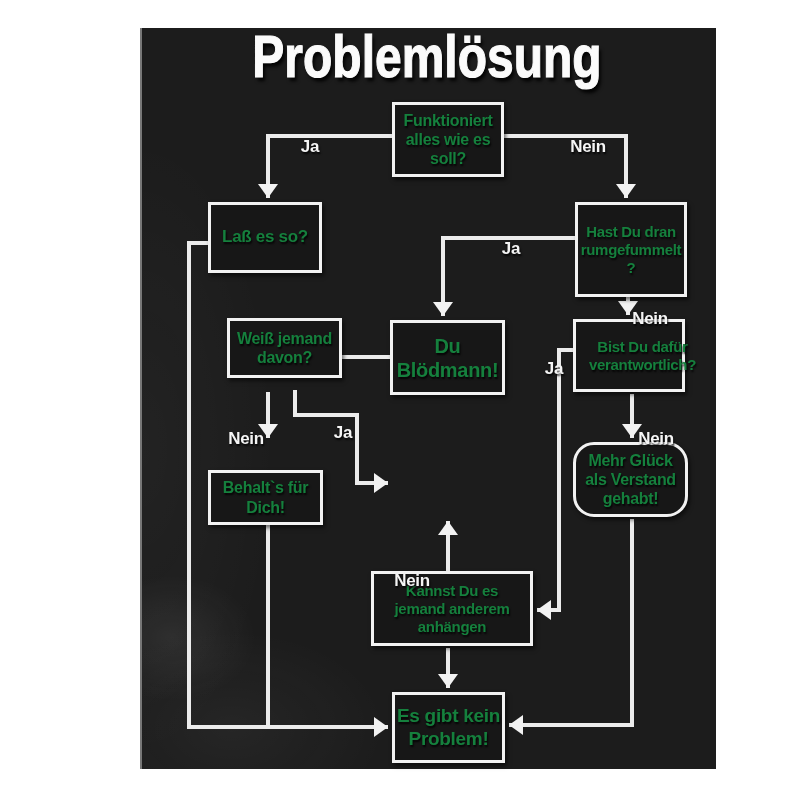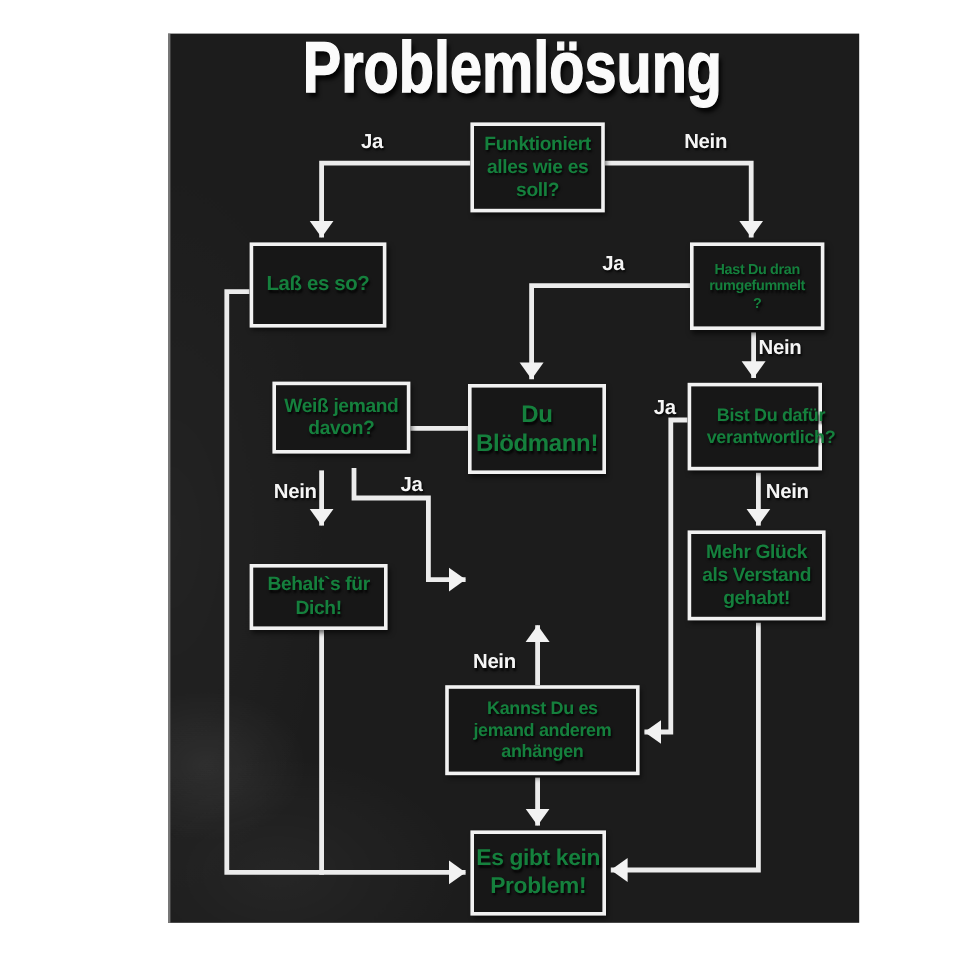--- a/index.html
+++ b/index.html
@@ -61,20 +61,21 @@
   }
   .lbl {
     position: absolute;
     transform: translate(-50%,-50%);
     color: #f5f5f5;
     font-weight: bold;
     font-size: 17px;
     letter-spacing: -0.3px;
     text-shadow: 1px 2px 2px rgba(0,0,0,0.85);
     white-space: nowrap;
+    margin-top: 29px;
   }
 </style>
 </head>
 <body>
 
 <div class="page">
 
   <div class="shirt"></div>
 
   <div class="title">Problemlösung</div>
@@ -102,38 +103,38 @@
       <path d="M268,515 V729"></path>
     </g>
   </svg>
 
   <div class="node" style="left:392px;top:102px;width:112px;height:75px;font-size:16px;">Funktioniert
 alles wie es
 soll?</div>
 
   <div class="node" style="left:208px;top:202px;width:114px;height:71px;font-size:17px;text-align:center;">Laß es so?</div>
 
-  <div class="node" style="left:575px;top:202px;width:112px;height:73px;font-size:12px;">Hast Du dran
+  <div class="node" style="left:575px;top:202px;width:112px;height:95px;font-size:15px;">Hast Du dran
 rumgefummelt
 ?</div>
 
   <div class="node" style="left:390px;top:320px;width:115px;height:75px;font-size:20px;">Du
 Blödmann!</div>
 
   <div class="node" style="left:573px;top:319px;width:112px;height:73px;font-size:15px;padding-left:27px;">Bist Du dafür
 verantwortlich?</div>
 
   <div class="node" style="left:207px;top:318px;width:115px;height:60px;font-size:16px;margin-left:20px;">Weiß jemand
 davon?</div>
 
   <div class="node" style="left:208px;top:442px;width:115px;height:55px;font-size:16px;margin-top:28px;">Behalt`s für
 Dich!</div>
 
 
-  <div class="node" style="left:573px;top:442px;width:115px;height:75px;font-size:16px;">Mehr Glück
+  <div class="node" style="left:573px;top:442px;width:115px;height:75px;font-size:16px;border-radius:21px;">Mehr Glück
 als Verstand
 gehabt!</div>
 
   <div class="node" style="left:371px;top:571px;width:162px;height:75px;font-size:15px;">Kannst Du es
 jemand anderem
 anhängen</div>
 
   <div class="node" style="left:392px;top:692px;width:113px;height:71px;font-size:19px;">Es gibt kein
 Problem!</div>
 

